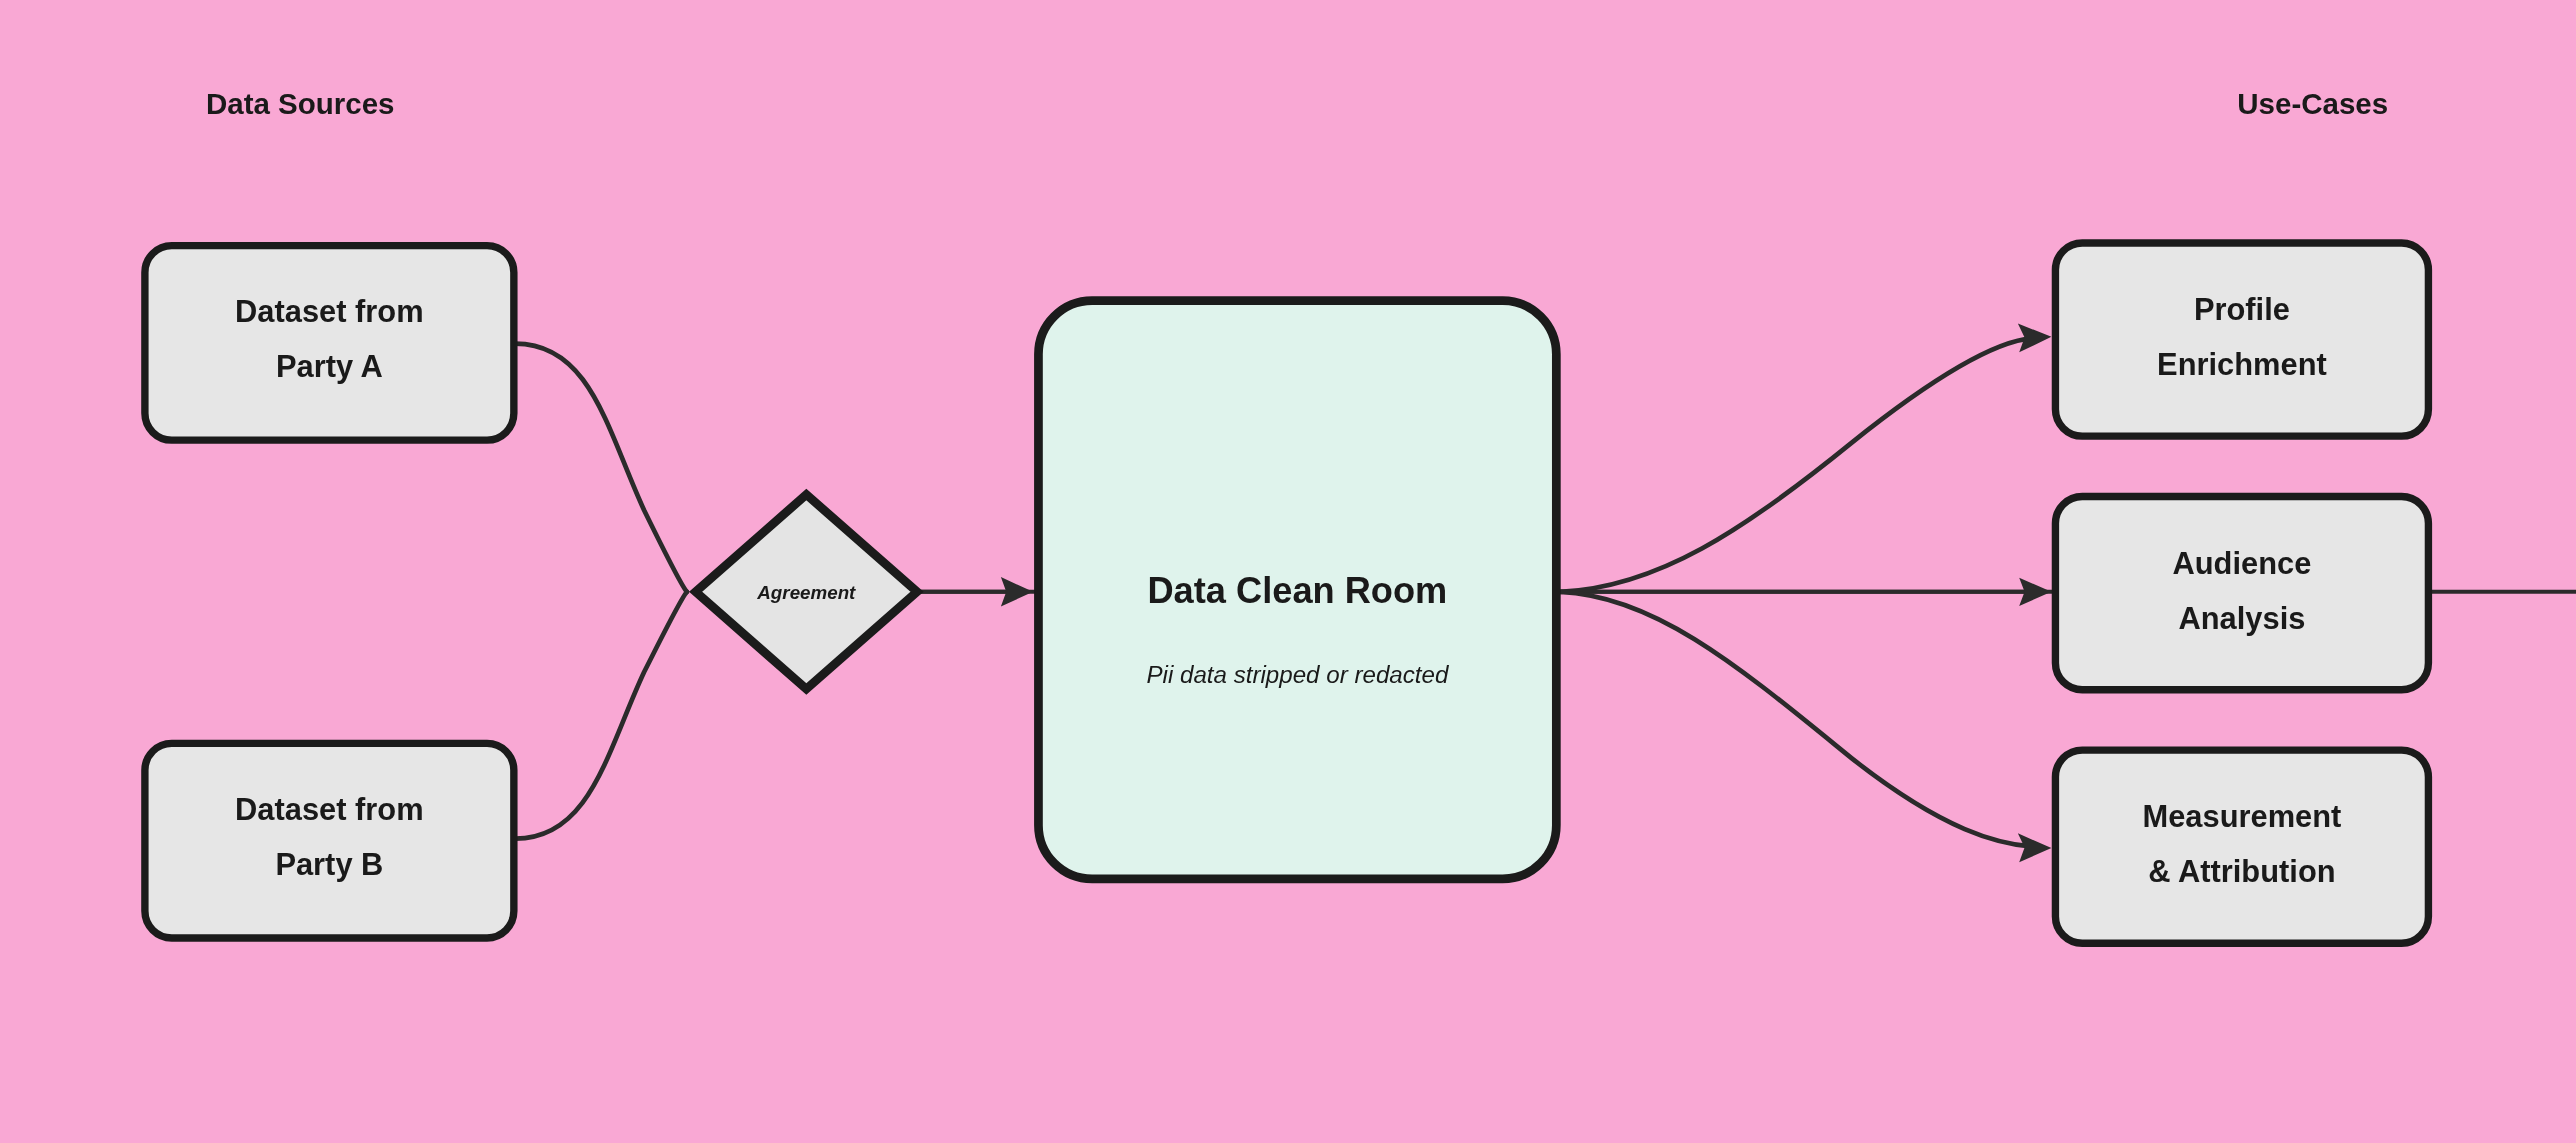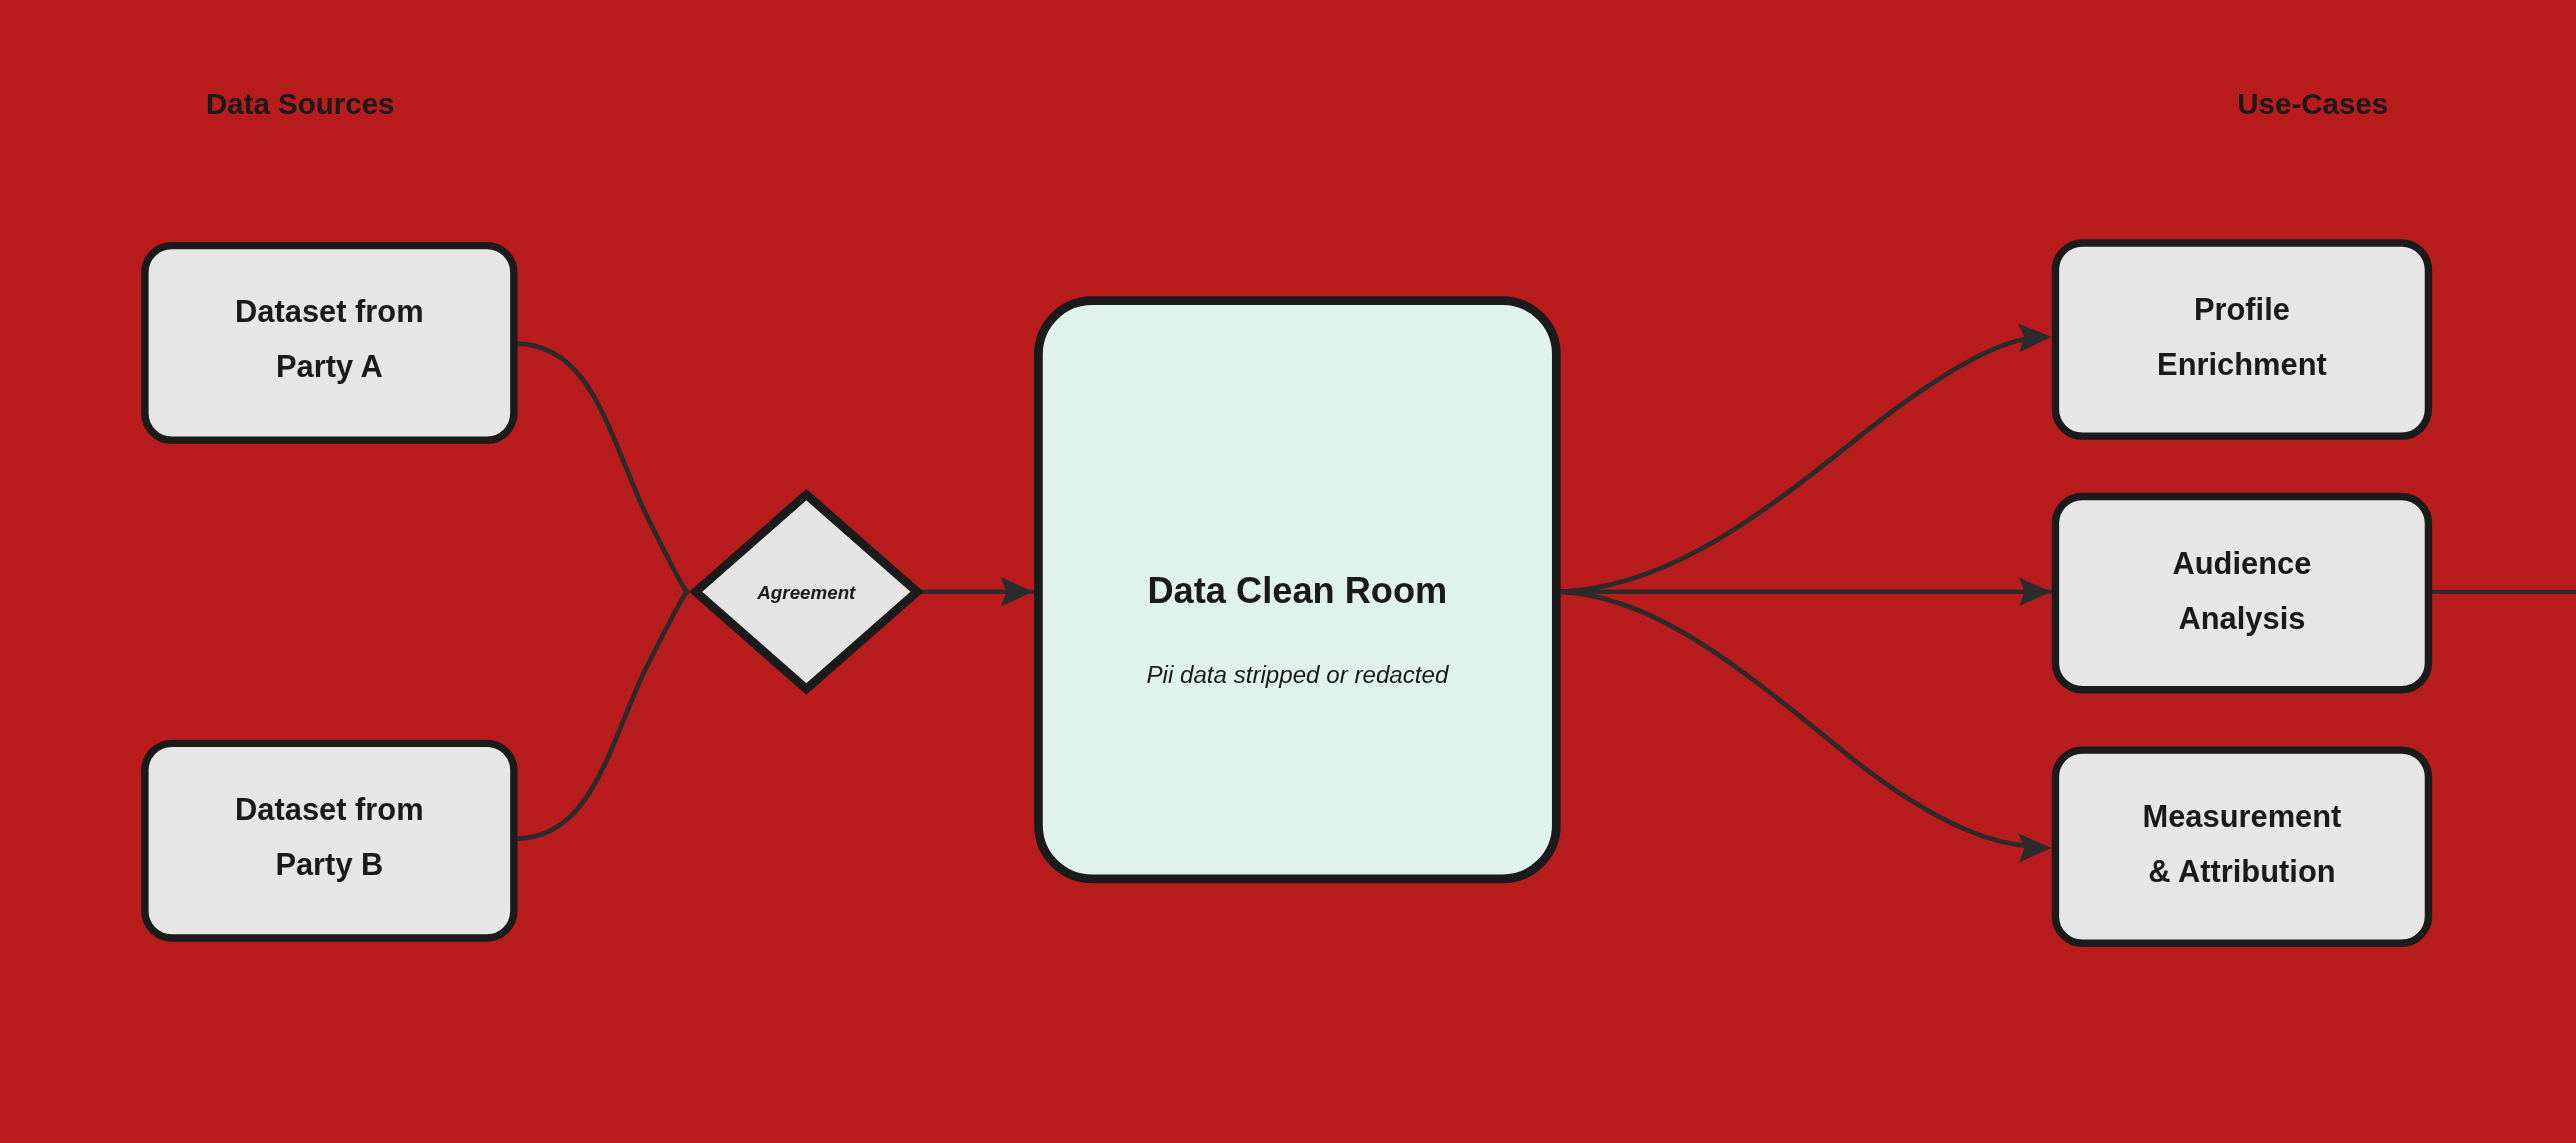--- a/index.html
+++ b/index.html
@@ -10,21 +10,21 @@
   body {
     width: 2576px;
     height: 1144px;
     overflow: hidden;
     font-family: "Liberation Sans", sans-serif;
   }
   #diagram-root {
     position: relative;
     width: 2576px;
     height: 1144px;
-    background: #b91c1c;
+    background: #f9a8d4;
   }
   svg#diagram-canvas {
     position: absolute;
     top: 0;
     left: 0;
     width: 2576px;
     height: 1144px;
     display: block;
   }
   .col-header {

